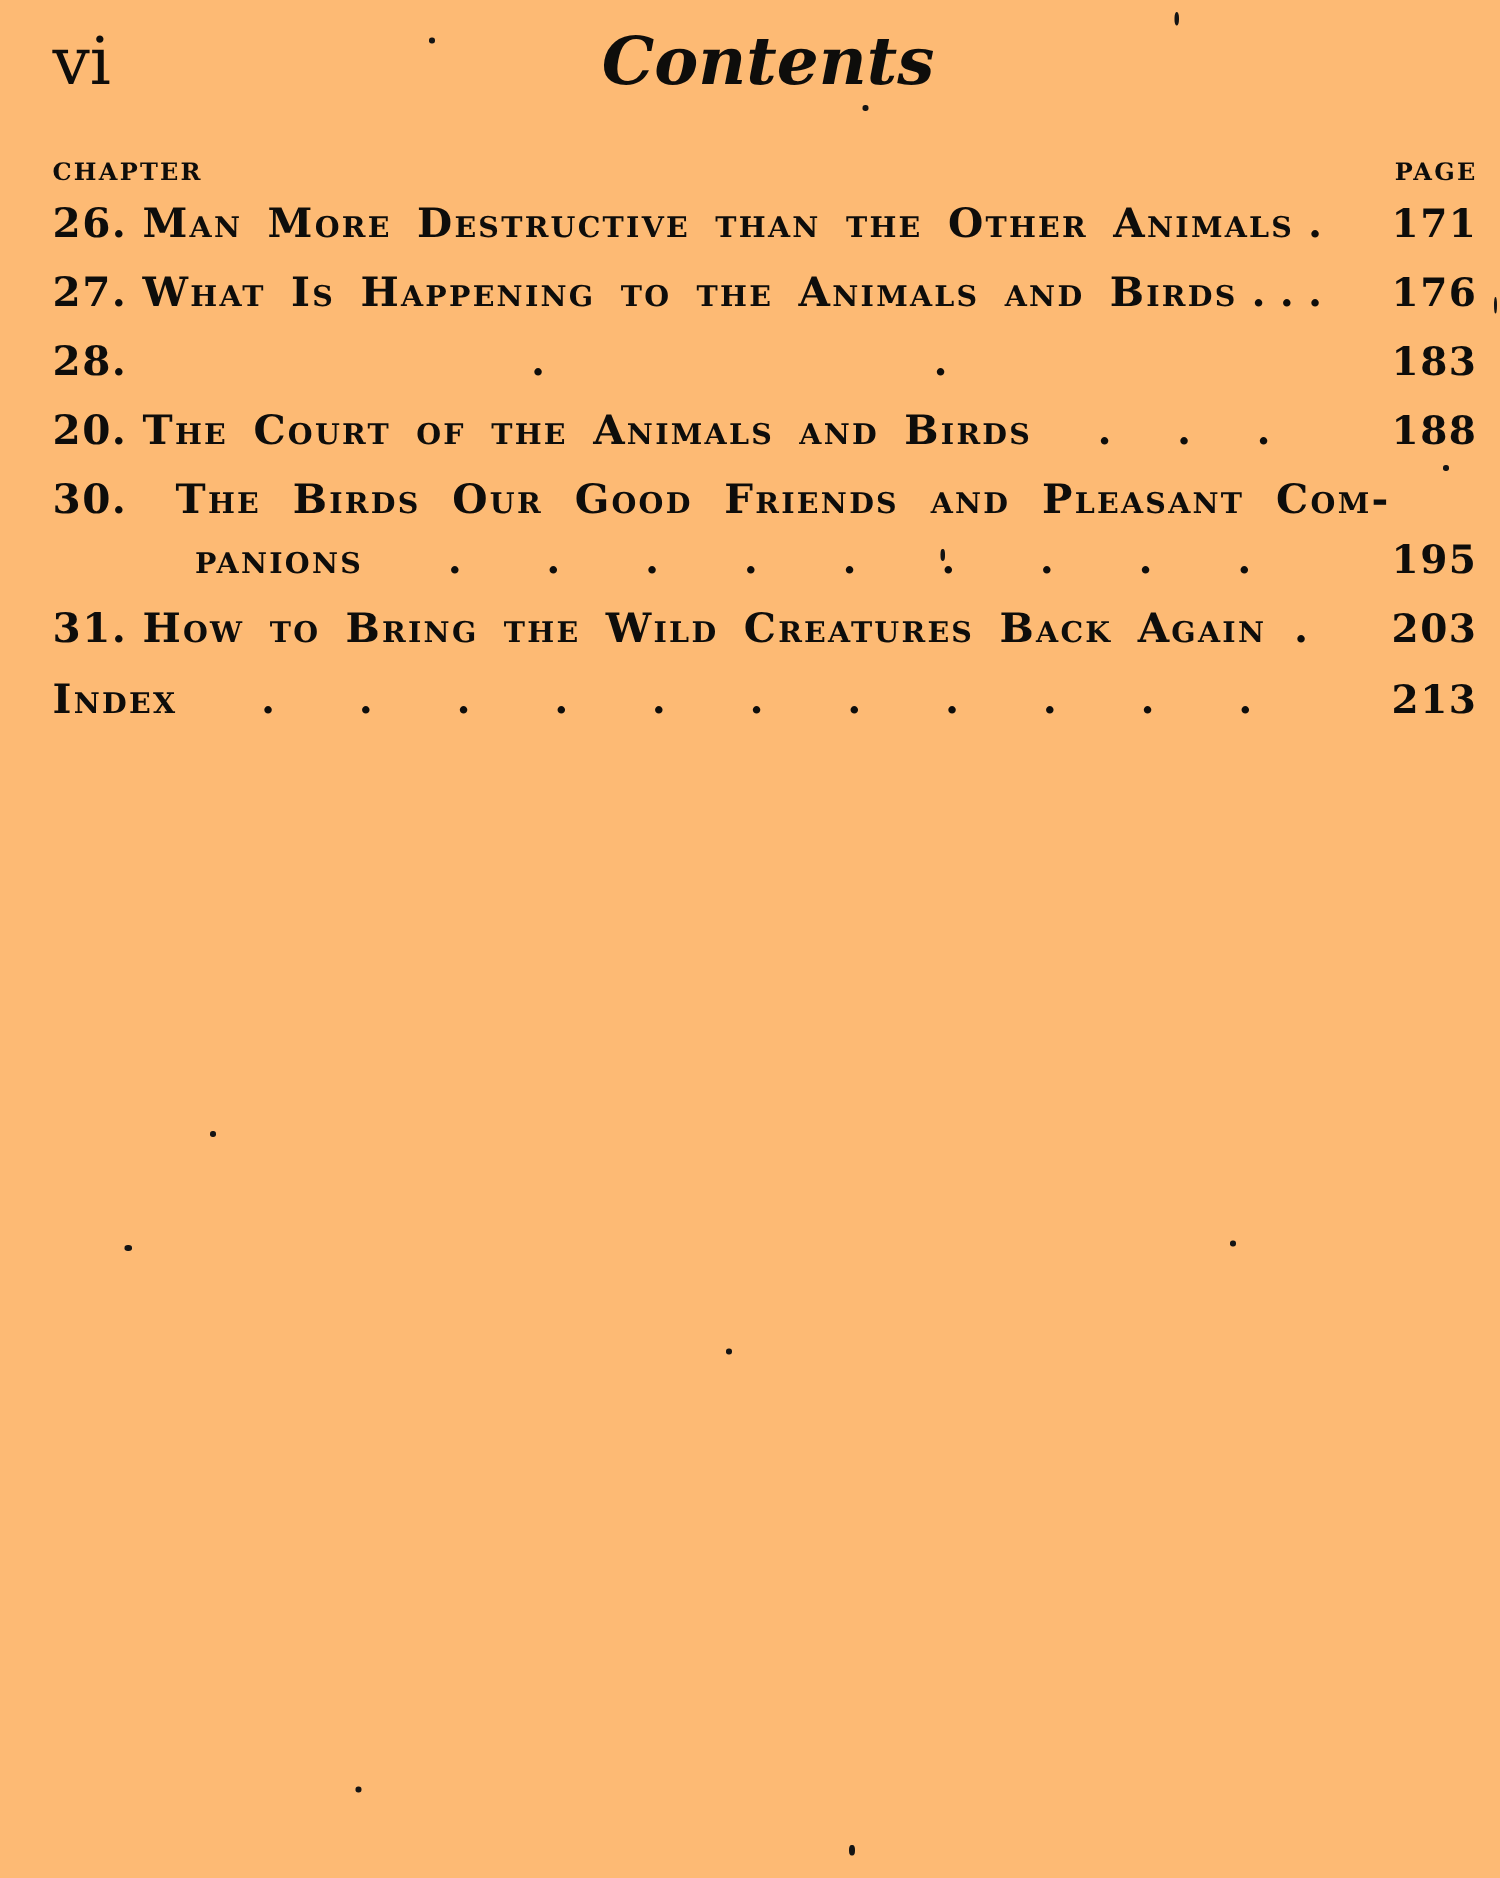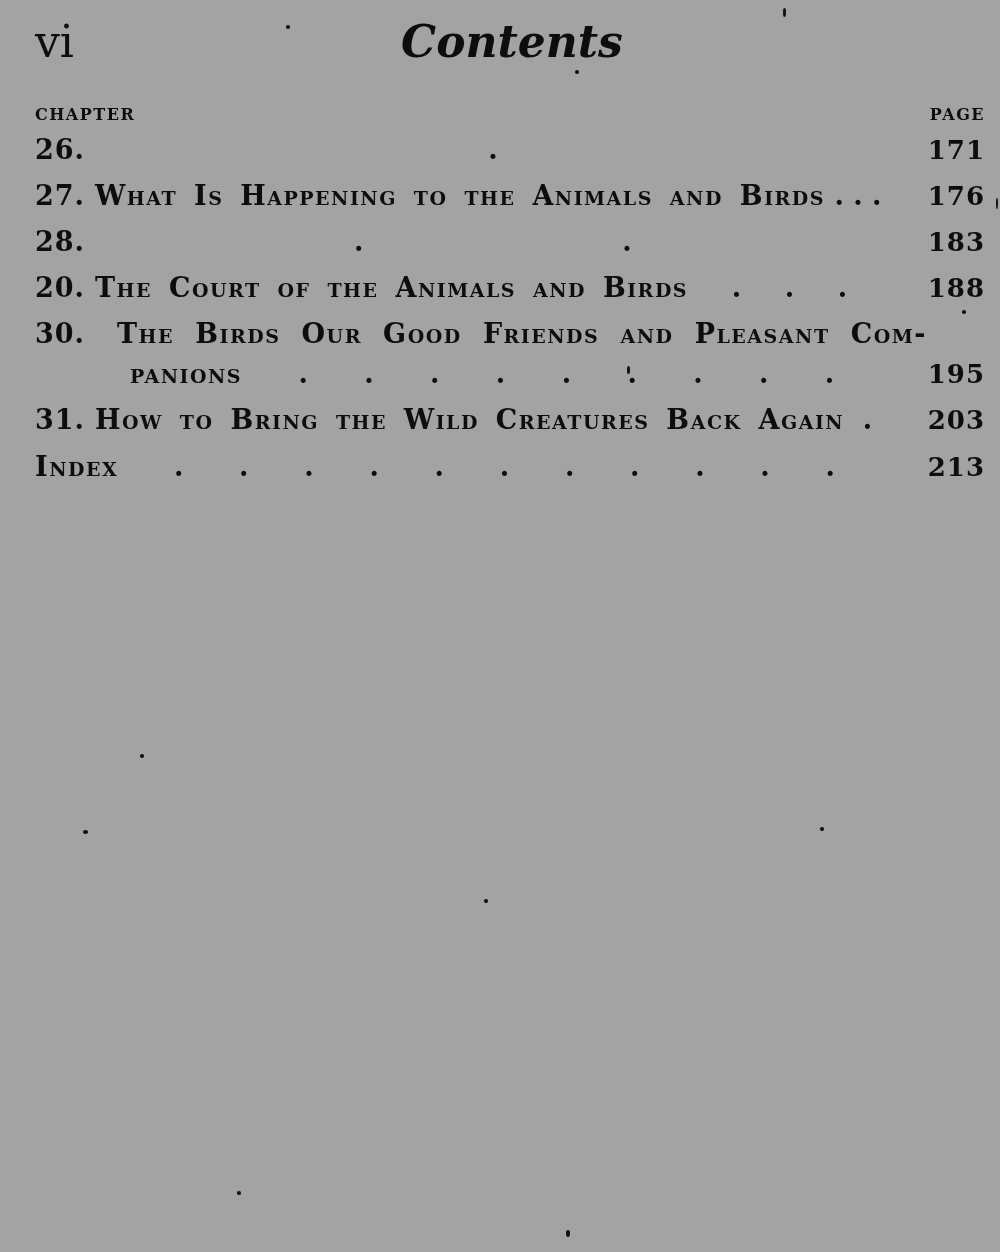--- a/index.html
+++ b/index.html
@@ -4,21 +4,21 @@
 <style>
   html, body {
     margin: 0;
     padding: 0;
     background: #ffffff;
   }
   .page {
     position: relative;
     width: 1000px;
     height: 1252px;
-    background: #a3a3a3;
+    background: #fdba74;
     color: #0e0d0b;
     font-family: "DejaVu Serif", serif;
     overflow: hidden;
   }
   
   .folio {
     position: absolute;
     left: 35px;
     top: 20px;
     font-size: 44px;
@@ -122,20 +122,21 @@
   <div class="running-title">Contents</div>
 
   <div class="col-heads">
     <span>CHAPTER</span>
     <span>PAGE</span>
   </div>
 
   <main class="toc" id="toc">
       <div class="toc-row entry">
         <span class="toc-num">26.</span>
+        <span class="toc-title">Man More Destructive than the Other Animals</span>
         <span class="toc-leader">
           <span class="dot">.</span>
         </span>
         <span class="toc-page">171</span>
       </div>
       <div class="toc-row entry">
         <span class="toc-num">27.</span>
         <span class="toc-title">What Is Happening to the Animals and Birds</span>
         <span class="toc-leader">
           <span class="dot">.</span>

